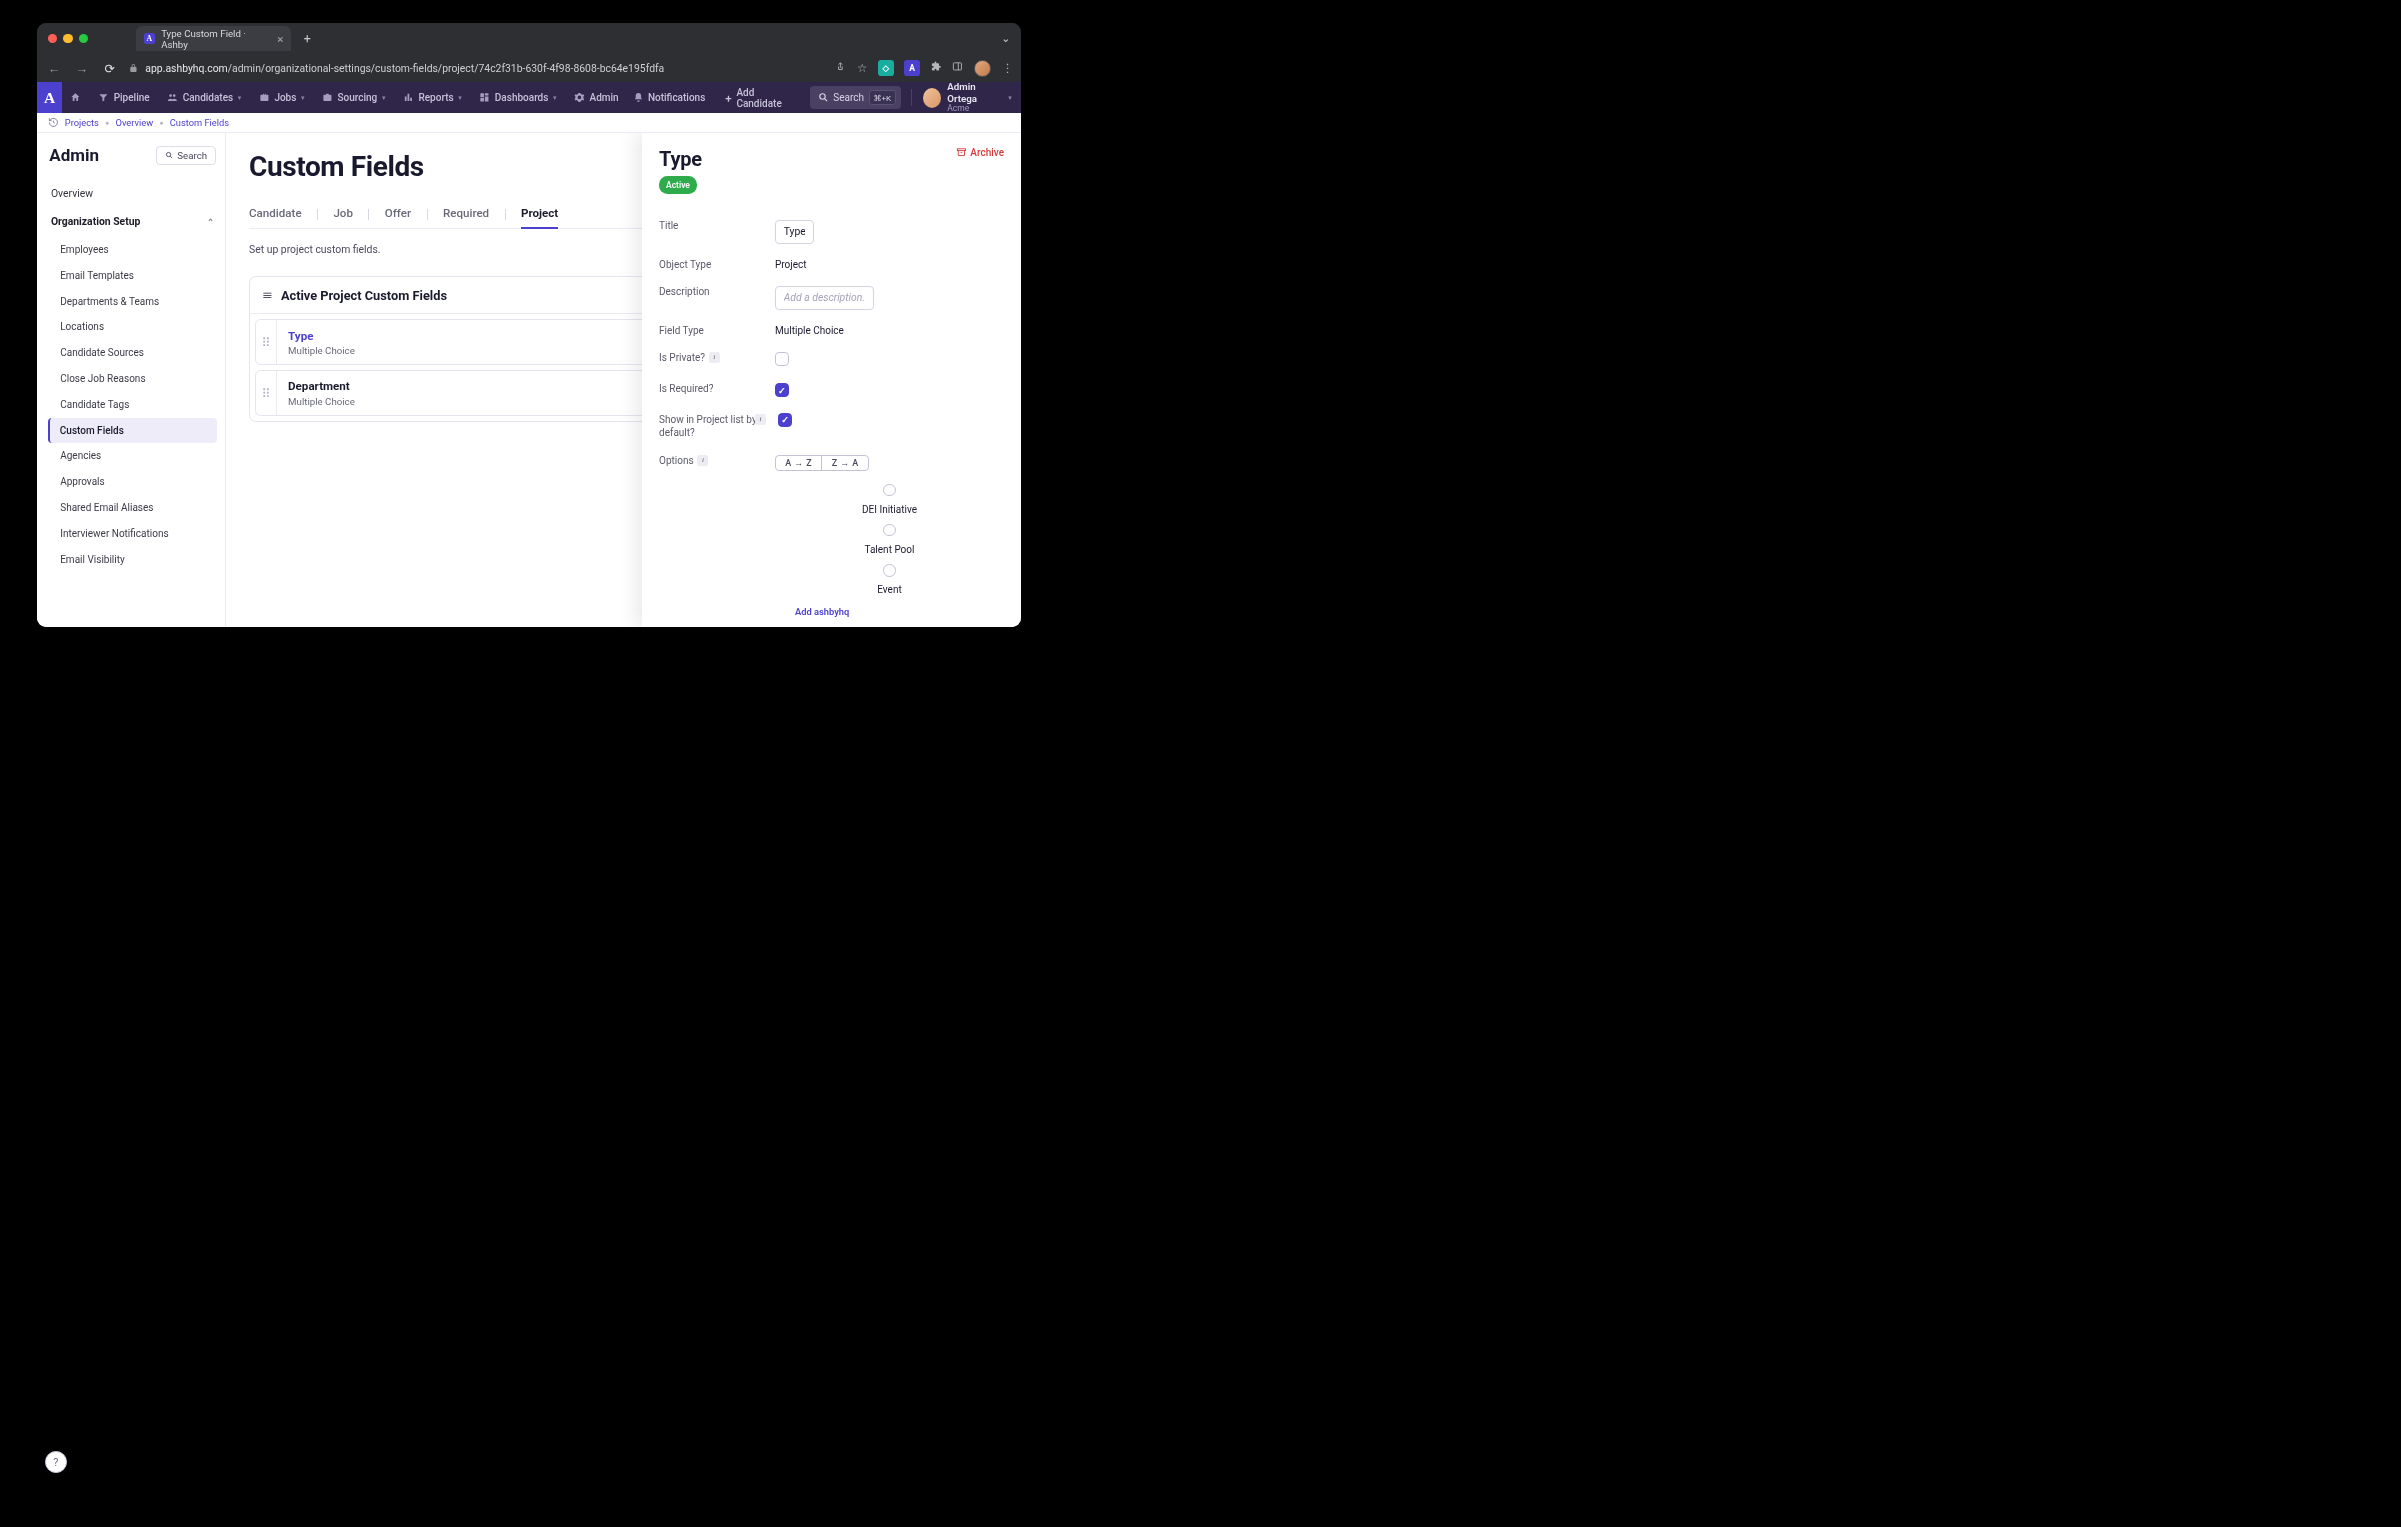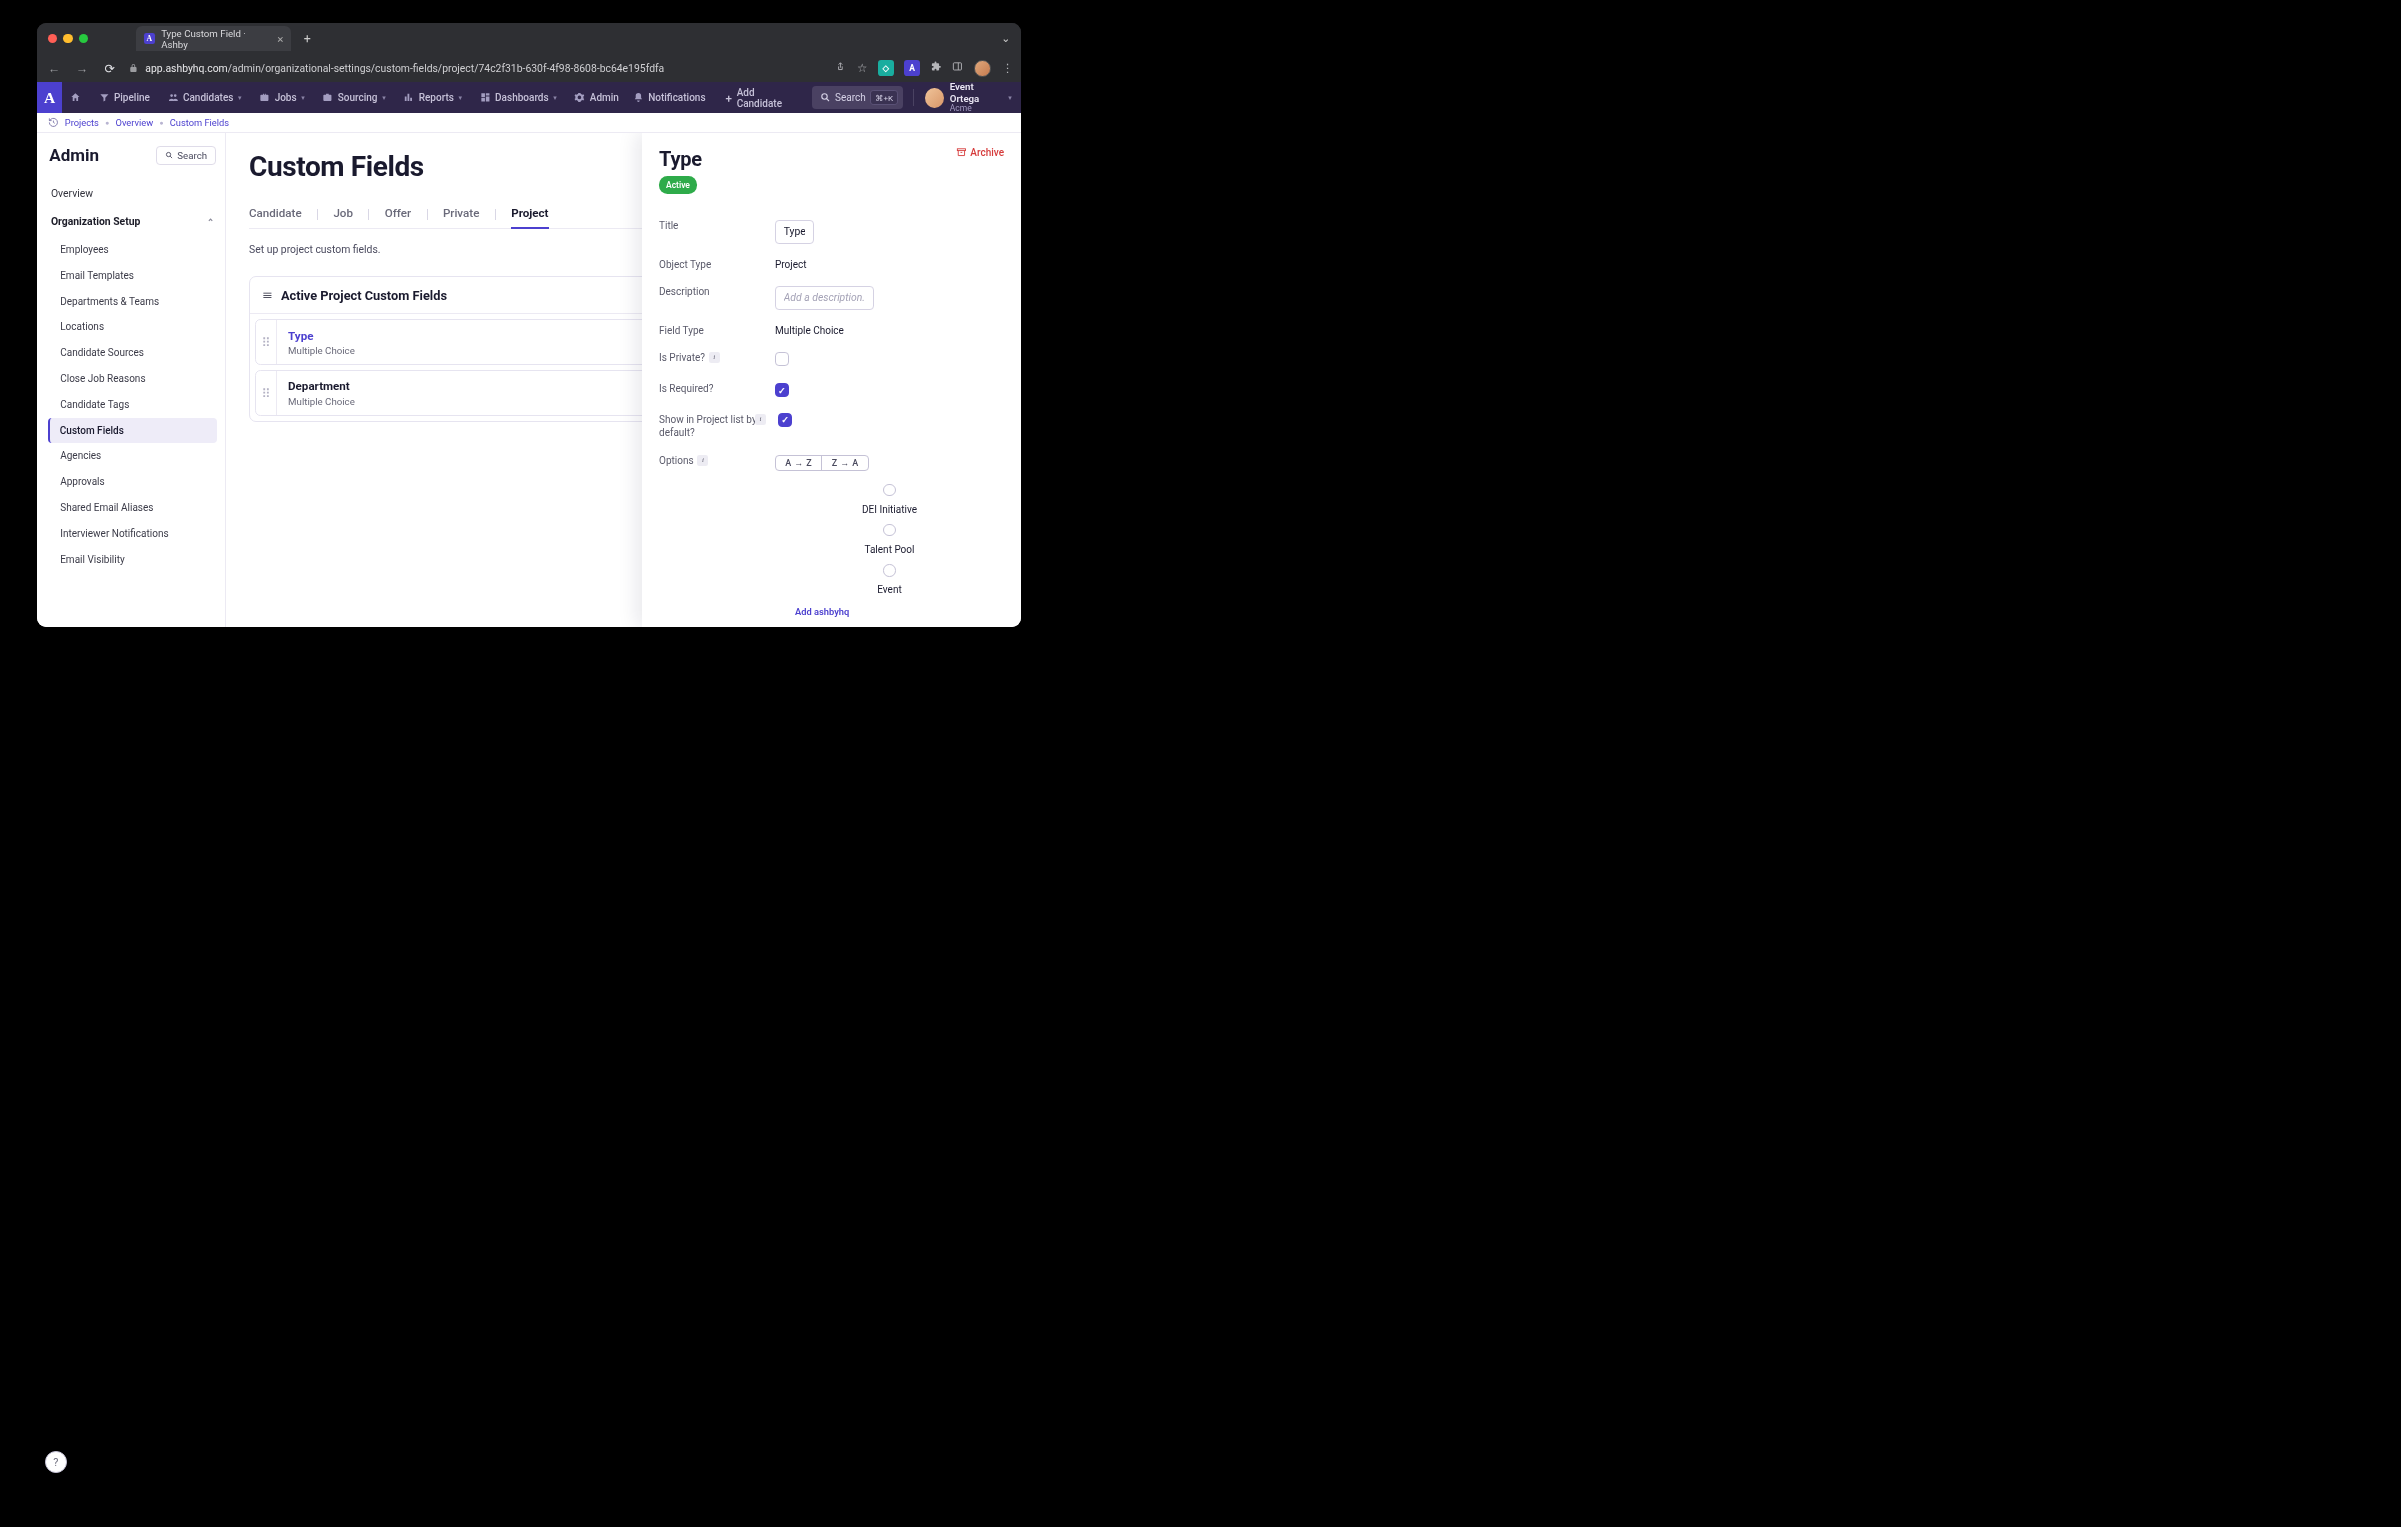--- a/index.html
+++ b/index.html
@@ -236,21 +236,21 @@
               <circle cx="10" cy="10" r="6"></circle>
               <line x1="20" y1="20" x2="14.5" y2="14.5"></line>
             </svg>
           <span>Search</span>
           <span class="kbd-hint">⌘+K</span>
         </div>
         <div class="nav-divider"></div>
         <div class="user-blk">
           <div class="user-av"></div>
           <div class="user-txt">
-            <span class="user-name">Event Ortega</span>
+            <span class="user-name">Admin Ortega</span>
             <span class="user-org">Acme</span>
           </div>
           <span class="chev">▾</span>
         </div>
       </div>
     </div>
 
     <div class="breadcrumb-bar">
       <svg class="bc-icon" viewBox="0 0 24 24">
           <path d="M3 12a9 9 0 1 0 3-6.7L3 8M3 3v5h5M12 8v4l3 2"></path>
@@ -300,21 +300,21 @@
         <div class="main-header">
           <div class="main-title">Custom Fields</div>
         </div>
         <div class="tabs" id="tabs">
             <div class="tab">Candidate</div>
             <div class="tab-sep"></div>
             <div class="tab">Job</div>
             <div class="tab-sep"></div>
             <div class="tab">Offer</div>
             <div class="tab-sep"></div>
-            <div class="tab">Private</div>
+            <div class="tab">Required</div>
             <div class="tab-sep"></div>
             <div class="tab active">Project</div>
           </div>
         <div class="sub-desc">Set up project custom fields.</div>
         <div class="card">
           <div class="card-h">
             <svg class="ic" viewBox="0 0 24 24" fill="#1a1a2e">
                 <path d="M3 6h18v2H3zm0 5h18v2H3zm0 5h18v2H3z"></path>
               </svg>
             <span>Active Project Custom Fields</span>

